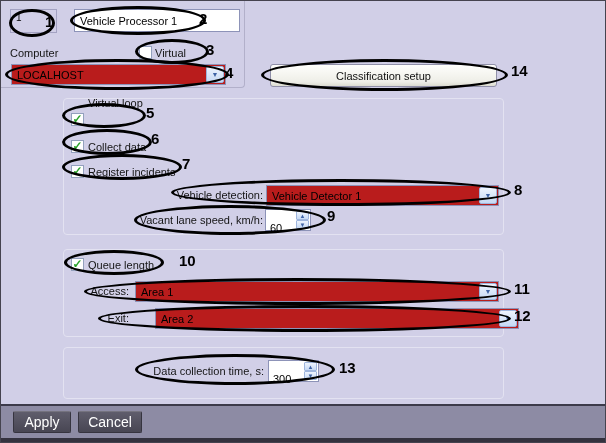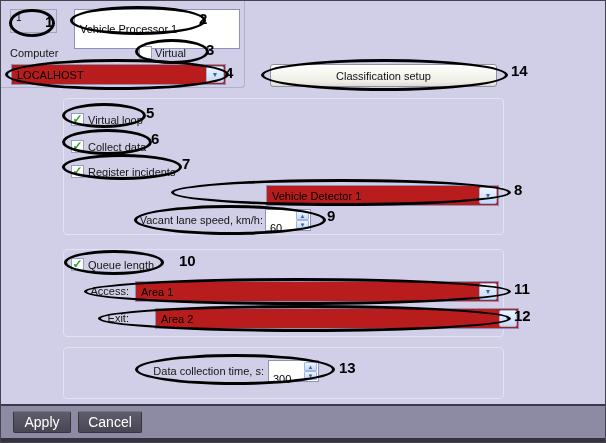--- a/index.html
+++ b/index.html
@@ -88,21 +88,21 @@
 <body>
 
 <div class="screen">
 
   <div class="id-panel"></div>
 
   <div class="txtfield disabled-look" style="left:9px;top:8px;width:47px;height:24px;">
     <span>1</span>
   </div>
 
-  <div class="txtfield" style="left:73px;top:8px;width:166px;height:40px;">
+  <div class="txtfield" style="left:73px;top:8px;width:166px;height:23px;">
     <span>Vehicle Processor 1</span>
   </div>
 
   <div class="lbl" style="left:9px;top:46px;">Computer</div>
 
   <div class="cb" style="left:138px;top:45px;"></div>
   <div class="lbl" style="left:154px;top:46px;">Virtual</div>
 
   <div class="combo" style="left:10px;top:63px;width:215px;height:21px;">
     <span class="combo-text">LOCALHOST</span>
@@ -111,32 +111,33 @@
 
   <div class="xp-btn" style="left:269px;top:63px;width:227px;height:23px;">
     <span>Classification setup</span>
   </div>
 
   <div class="groupbox" style="left:62px;top:97px;width:441px;height:137px;"></div>
 
   <div class="cb" style="left:70px;top:112px;">
     <span class="check">✓</span>
   </div>
-  <div class="lbl" style="left:87px;top:113px;">Virtual loop</div>
+  <div class="lbl" style="left:87px;top:96px;">Virtual loop</div>
 
   <div class="cb" style="left:70px;top:139px;">
     <span class="check">✓</span>
   </div>
   <div class="lbl" style="left:87px;top:140px;">Collect data</div>
 
   <div class="cb" style="left:70px;top:164px;">
     <span class="check">✓</span>
   </div>
   <div class="lbl" style="left:87px;top:165px;">Register incidents</div>
 
+  <div class="lbl lbl-r" style="left:140px;top:188px;width:122px;">Vehicle detection:</div>
   <div class="combo" style="left:265px;top:184px;width:233px;height:21px;">
     <span class="combo-text">Vehicle Detector 1</span>
     <span class="combo-arrow">▼</span>
   </div>
 
   <div class="lbl lbl-r" style="left:132px;top:213px;width:130px;">Vacant lane speed, km/h:</div>
   <div class="spin" style="left:264px;top:208px;width:46px;height:22px;">
     <span class="spin-text">60</span>
     <span class="spin-arrows">
       <span class="spin-btn">▲</span>

